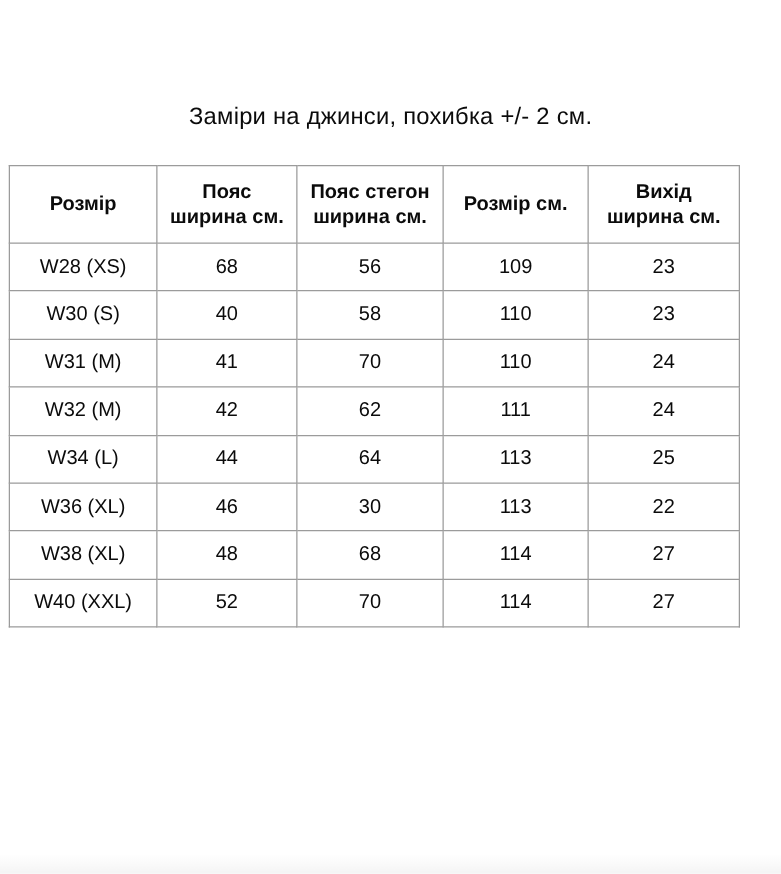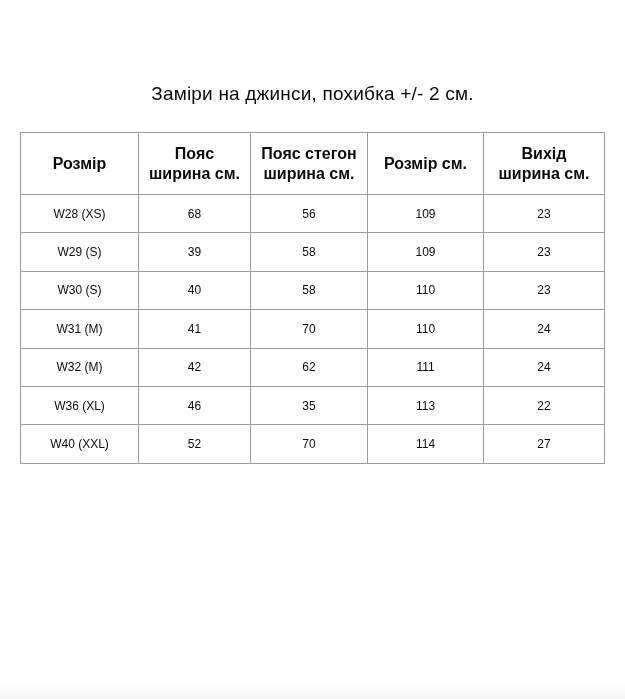--- a/index.html
+++ b/index.html
@@ -22,21 +22,21 @@
     width: 625px;
     text-align: center;
     font-size: 19px;
     font-weight: 400;
     color: #0b0b0b;
     letter-spacing: 0.2px;
   }
   table.size-table {
     position: absolute;
     top: 132px;
-    left: 20px;
+    left: 7px;
     width: 584px;
     border-collapse: collapse;
     table-layout: fixed;
   }
   table.size-table th,
   table.size-table td {
     border: 1px solid #9b9b9b;
     text-align: center;
     vertical-align: middle;
     padding: 0 4px;
@@ -45,21 +45,21 @@
   table.size-table th {
     height: 61px;
     font-size: 16px;
     font-weight: 700;
     color: #0b0b0b;
     line-height: 1.25;
     white-space: pre-line;
   }
   table.size-table td {
     height: 37.4px;
-    font-size: 12px;
+    font-size: 16px;
     font-weight: 400;
     color: #0b0b0b;
   }
   col.c1 { width: 118px; }
   col.c2 { width: 112px; }
   col.c3 { width: 117px; }
   col.c4 { width: 116px; }
   col.c5 { width: 121px; }
   .bottom-fade {
     position: absolute;
@@ -98,27 +98,20 @@
   </thead>
   <tbody>
       <tr>
         <td>W28 (XS)</td>
         <td>68</td>
         <td>56</td>
         <td>109</td>
         <td>23</td>
       </tr>
       <tr>
-        <td>W29 (S)</td>
-        <td>39</td>
-        <td>58</td>
-        <td>109</td>
-        <td>23</td>
-      </tr>
-      <tr>
         <td>W30 (S)</td>
         <td>40</td>
         <td>58</td>
         <td>110</td>
         <td>23</td>
       </tr>
       <tr>
         <td>W31 (M)</td>
         <td>41</td>
         <td>70</td>
@@ -126,25 +119,39 @@
         <td>24</td>
       </tr>
       <tr>
         <td>W32 (M)</td>
         <td>42</td>
         <td>62</td>
         <td>111</td>
         <td>24</td>
       </tr>
       <tr>
+        <td>W34 (L)</td>
+        <td>44</td>
+        <td>64</td>
+        <td>113</td>
+        <td>25</td>
+      </tr>
+      <tr>
         <td>W36 (XL)</td>
         <td>46</td>
-        <td>35</td>
+        <td>30</td>
         <td>113</td>
         <td>22</td>
+      </tr>
+      <tr>
+        <td>W38 (XL)</td>
+        <td>48</td>
+        <td>68</td>
+        <td>114</td>
+        <td>27</td>
       </tr>
       <tr>
         <td>W40 (XXL)</td>
         <td>52</td>
         <td>70</td>
         <td>114</td>
         <td>27</td>
       </tr>
     </tbody>
 </table>

